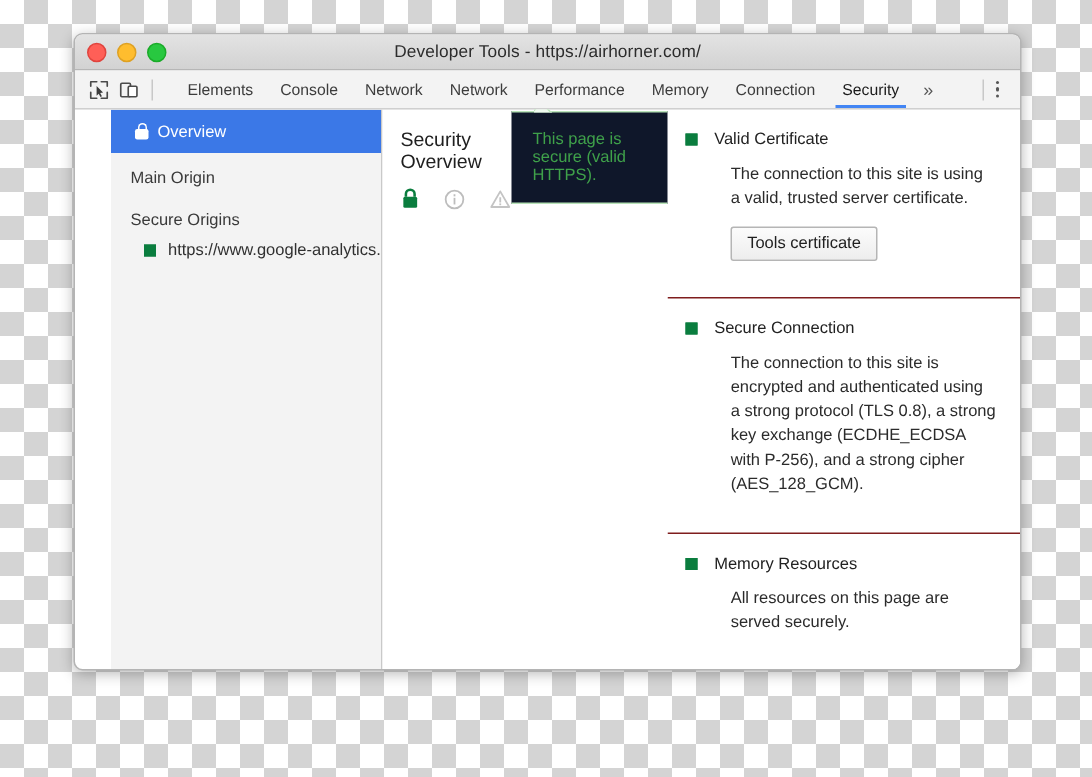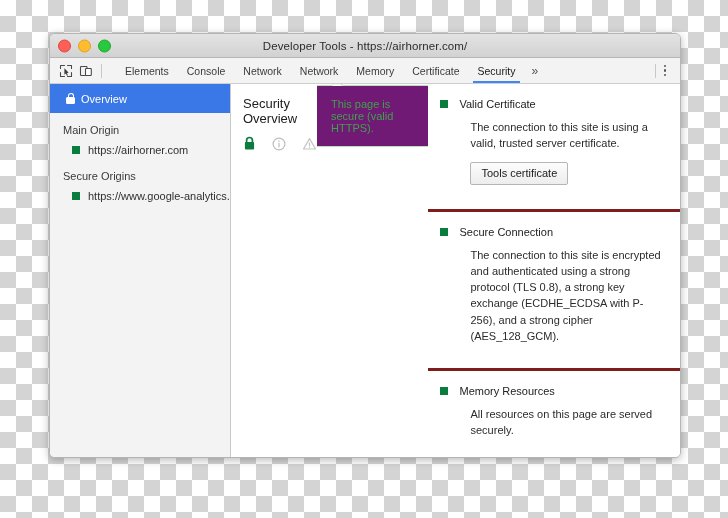--- a/index.html
+++ b/index.html
@@ -16,21 +16,21 @@
       linear-gradient(45deg, #d4d4d4 25%, transparent 25%, transparent 75%, #d4d4d4 75%);
     background-size: 32px 32px;
     background-position: 0 0, 16px 16px;
     overflow: hidden;
   }
 
   
   .window {
     position: absolute;
     left: 49px;
-    top: 33px;
+    top: 22px;
     width: 630px;
     height: 423px;
     background: #ffffff;
     border: 1px solid #b4b4b4;
     border-radius: 6px;
     box-shadow: 0 2px 9px rgba(0,0,0,0.28);
     overflow: hidden;
     display: flex;
     flex-direction: column;
   }
@@ -155,20 +155,21 @@
     border-radius: 50%;
     background: #555;
   }
 
   
   .body {
     flex: 1 1 auto;
     display: flex;
     min-height: 0;
     background: #fff;
+    margin-left: 24px;
   }
 
   
   .sidebar {
     flex: 0 0 180px;
     width: 180px;
     background: #f3f3f3;
     border-right: 1px solid #c9c9c9;
     overflow: hidden;
     padding-top: 0;
@@ -257,21 +258,21 @@
     padding-bottom: 8px;
   }
   .state-icon { cursor: default; line-height: 0; }
 
   
   .banner-wrap {
     position: relative;
     margin-top: 1px;
   }
   .banner {
-    background: #701a75;
+    background: #0f172a;
     border-top: 1px solid #b8e3b8;
     border-bottom: 1px solid #b8e3b8;
     padding: 12px 14px;
     font-size: 11px;
     color: #3fa14a;
   }
   .notch {
     position: absolute;
     top: -6px;
     left: 15px;
@@ -289,21 +290,21 @@
     border-top: 1px solid #b8e3b8;
     transform: rotate(45deg);
   }
 
   .sections {
     flex: 1 1 auto;
     overflow: hidden;
   }
   .section {
     padding: 14px 16px 24px 12px;
-    border-bottom: 3px solid #7f1d1d;
+    border-bottom: 1px solid #7f1d1d;
   }
   .section-head {
     display: flex;
     align-items: center;
     gap: 11px;
     margin-bottom: 9px;
   }
   .section-title {
     font-size: 11px;
     color: #222;
@@ -362,22 +363,23 @@
         </svg>
       </span>
       <span class="vsep"></span>
     </div>
 
     <div class="tabs">
       <div class="tab">Elements</div>
       <div class="tab">Console</div>
       <div class="tab">Network</div>
       <div class="tab">Network</div>
+      <div class="tab">Performance</div>
       <div class="tab">Memory</div>
-      <div class="tab">Certificate</div>
+      <div class="tab">Connection</div>
       <div class="tab active">Security</div>
       <div class="tab-more">»</div>
     </div>
 
     <div class="tabbar-right">
       <span class="vsep"></span>
       <span class="kebab">
         <i></i>
           <i></i>
           <i></i>
@@ -390,24 +392,20 @@
     <div class="sidebar">
       <div class="nav-item selected">
         <span class="lock-glyph">
           <span class="shackle"></span>
             <span class="bodyb"></span>
         </span>
         <span>Overview</span>
       </div>
 
       <div class="group-label">Main Origin</div>
-      <div class="origin-row">
-        <span class="sq"></span>
-        <span>https://airhorner.com</span>
-      </div>
 
       <div class="group-label">Secure Origins</div>
       <div class="origin-row">
         <span class="sq"></span>
         <span>https://www.google-analytics.co</span>
       </div>
     </div>
 
     <div class="main">
 

